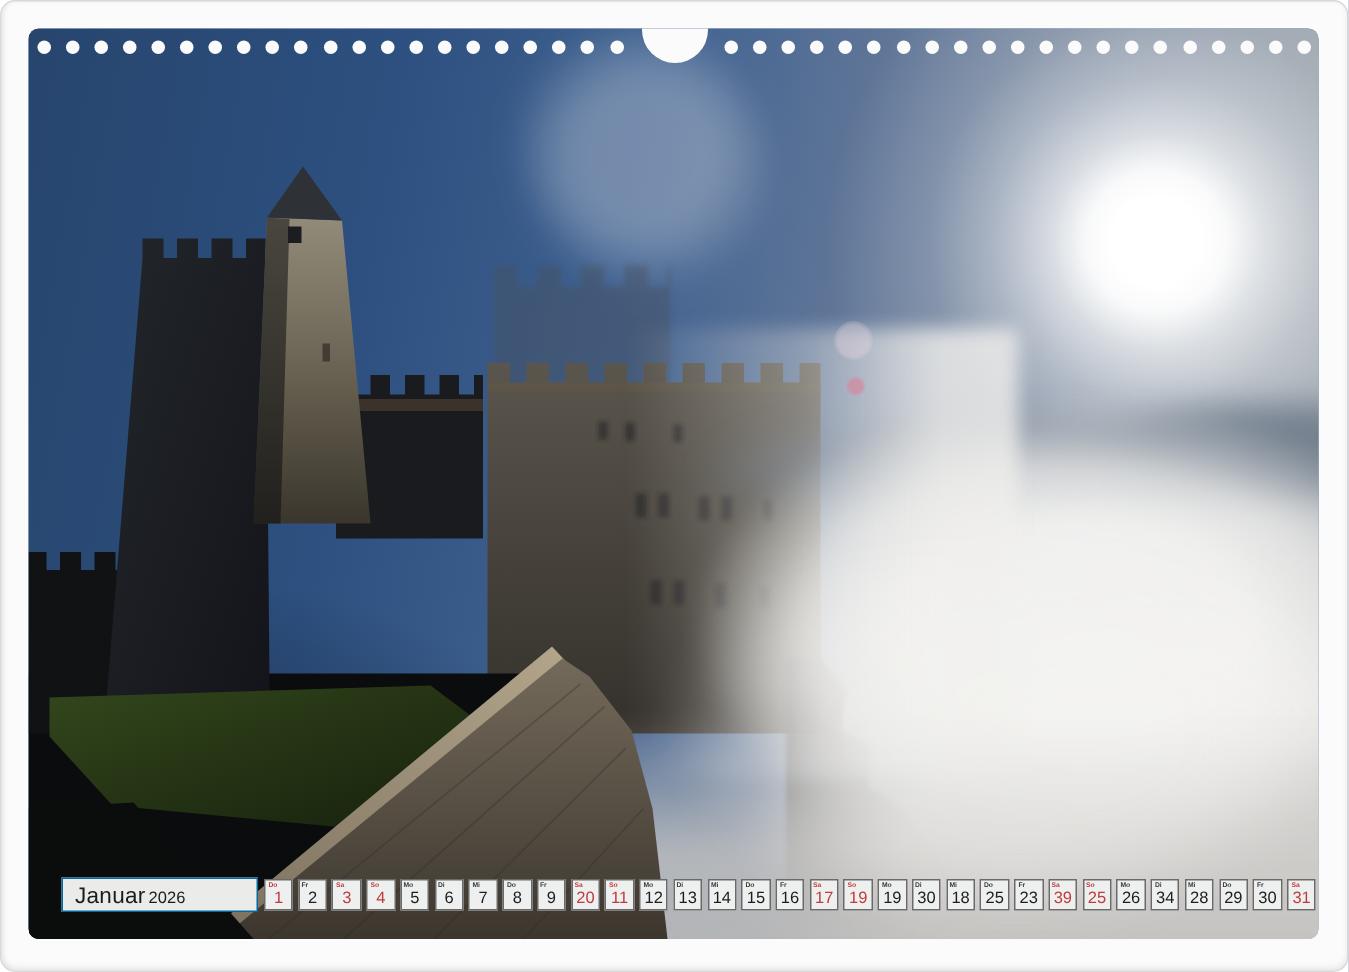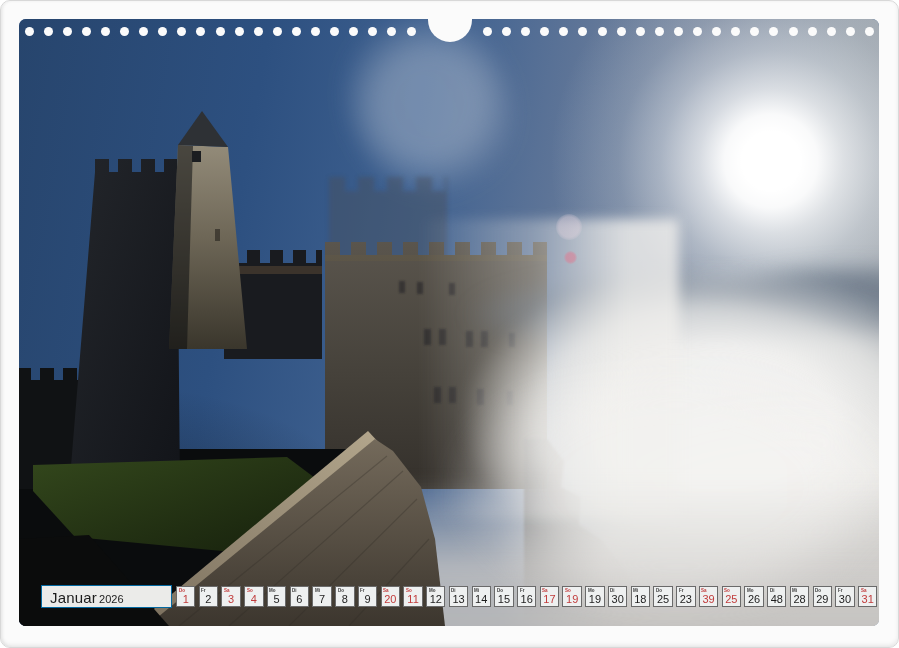--- a/index.html
+++ b/index.html
@@ -326,21 +326,21 @@
         <div class="day red">
     <span class="wd">So</span>
     <span class="num">25</span>
   </div>
         <div class="day">
     <span class="wd">Mo</span>
     <span class="num">26</span>
   </div>
         <div class="day">
     <span class="wd">Di</span>
-    <span class="num">48</span>
+    <span class="num">34</span>
   </div>
         <div class="day">
     <span class="wd">Mi</span>
     <span class="num">28</span>
   </div>
         <div class="day">
     <span class="wd">Do</span>
     <span class="num">29</span>
   </div>
         <div class="day">

